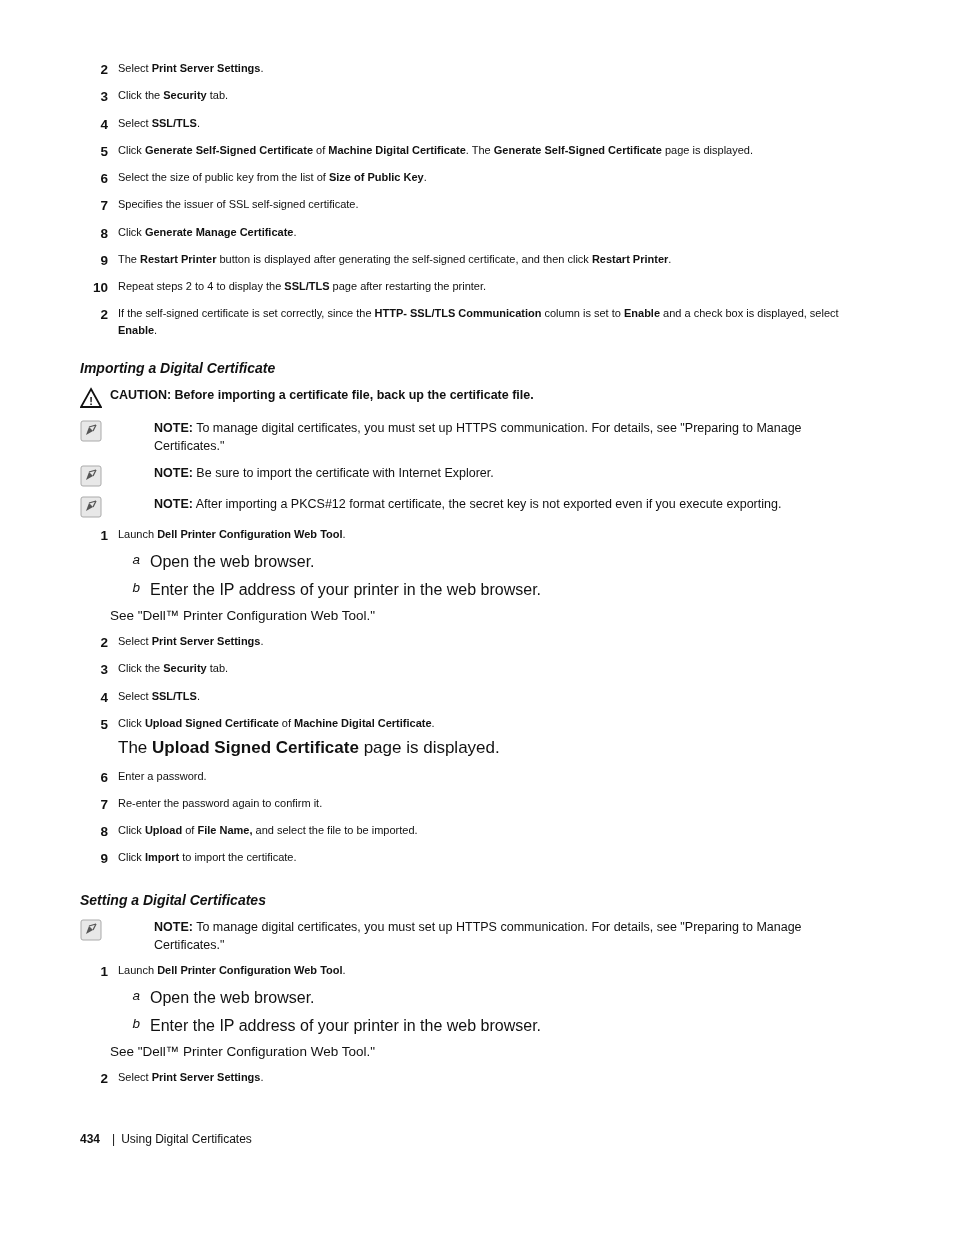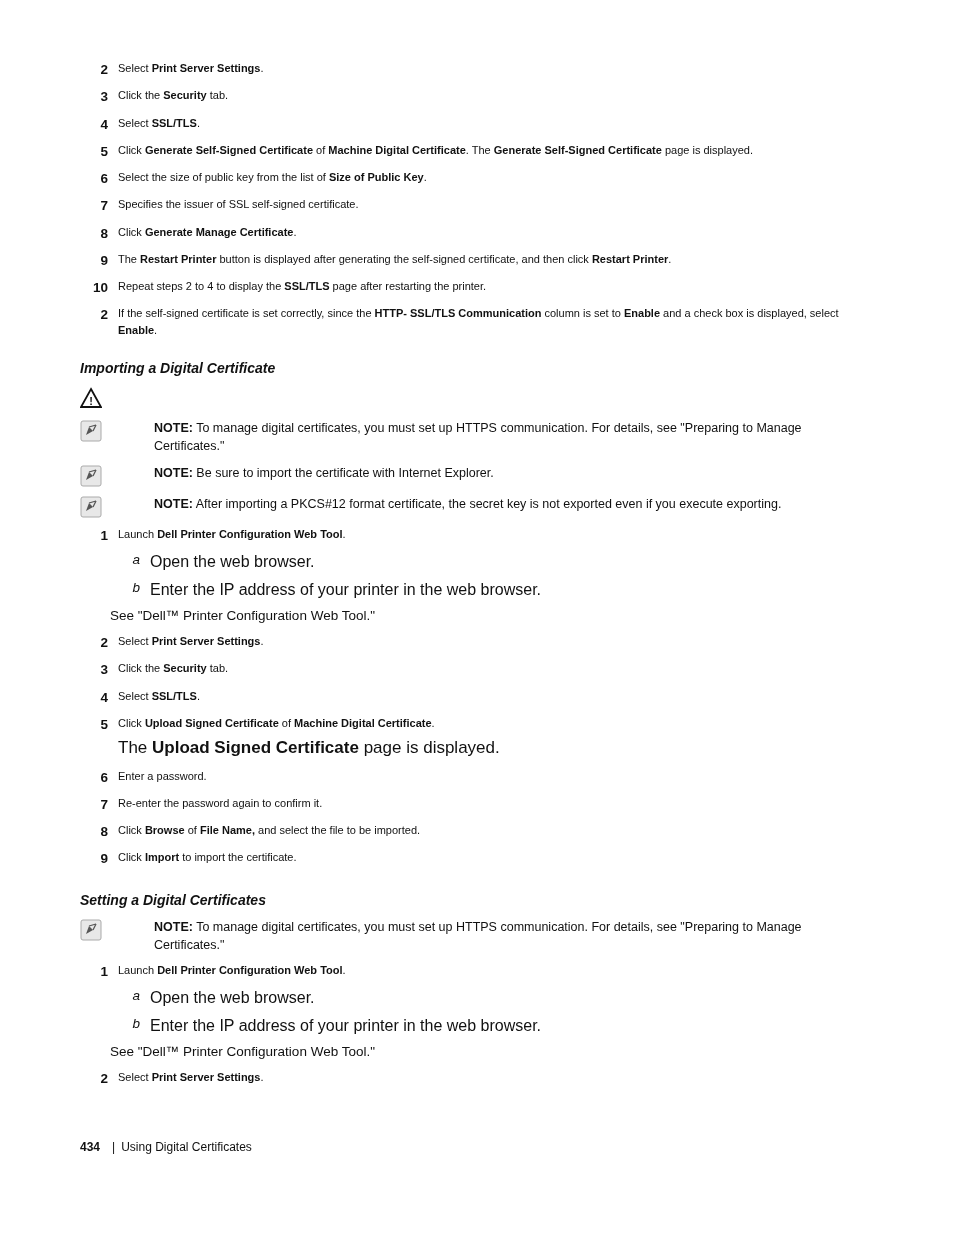--- a/index.html
+++ b/index.html
@@ -107,21 +107,21 @@
       min-width: 22px;
       margin-right: 8px;
       margin-top: 1px;
     }
     .caution-text {
       flex: 1;
       line-height: 1.45;
     }
     .footer {
       position: absolute;
-      bottom: 32px;
+      bottom: 40px;
       left: 80px;
       font-family: Arial, sans-serif;
       font-size: 12px;
       color: #111;
       display: flex;
       align-items: center;
     }
     .footer-page {
       font-weight: bold;
       margin-right: 6px;
@@ -203,20 +203,23 @@
   </ul>
 
   <div class="section-heading">Importing a Digital Certificate</div>
 
   <div class="caution-box">
     <div class="caution-icon triangle-icon">
       <svg width="22" height="22" viewBox="0 0 22 22">
         <polygon points="11,2 21,20 1,20" fill="none" stroke="#111" stroke-width="1.8"></polygon>
         <text x="11" y="18" text-anchor="middle" font-size="11" font-weight="bold" font-family="Arial" fill="#111">!</text>
       </svg>
+    </div>
+    <div class="caution-text">
+      <b>CAUTION:</b> <b>Before importing a certificate file, back up the certificate file.</b>
     </div>
   </div>
 
   <div class="note-box">
     <div class="note-icon pencil-icon">
       <svg width="22" height="22" viewBox="0 0 22 22">
         <rect x="1" y="1" width="20" height="20" rx="2" fill="#e8e8e8" stroke="#aaa" stroke-width="1"></rect>
         <path d="M6 15 L9 7 L13 11 Z" fill="#555"></path>
         <line x1="9" y1="7" x2="16" y2="5" stroke="#555" stroke-width="1.2"></line>
         <line x1="13" y1="11" x2="16" y2="5" stroke="#555" stroke-width="1.2"></line>
@@ -303,21 +306,21 @@
       <span class="step-text">Enter a password.</span>
     </li>
 
     <li>
       <span class="step-num">7</span>
       <span class="step-text">Re-enter the password again to confirm it.</span>
     </li>
 
     <li>
       <span class="step-num">8</span>
-      <span class="step-text">Click <b>Browse</b> of <b>File Name,</b> and select the file to be imported.</span>
+      <span class="step-text">Click <b>Upload</b> of <b>File Name,</b> and select the file to be imported.</span>
     </li>
 
     <li>
       <span class="step-num">9</span>
       <span class="step-text">Click <b>Import</b> to import the certificate.</span>
     </li>
   </ul>
 
   <div class="section-heading">Setting a Digital Certificates</div>
 

